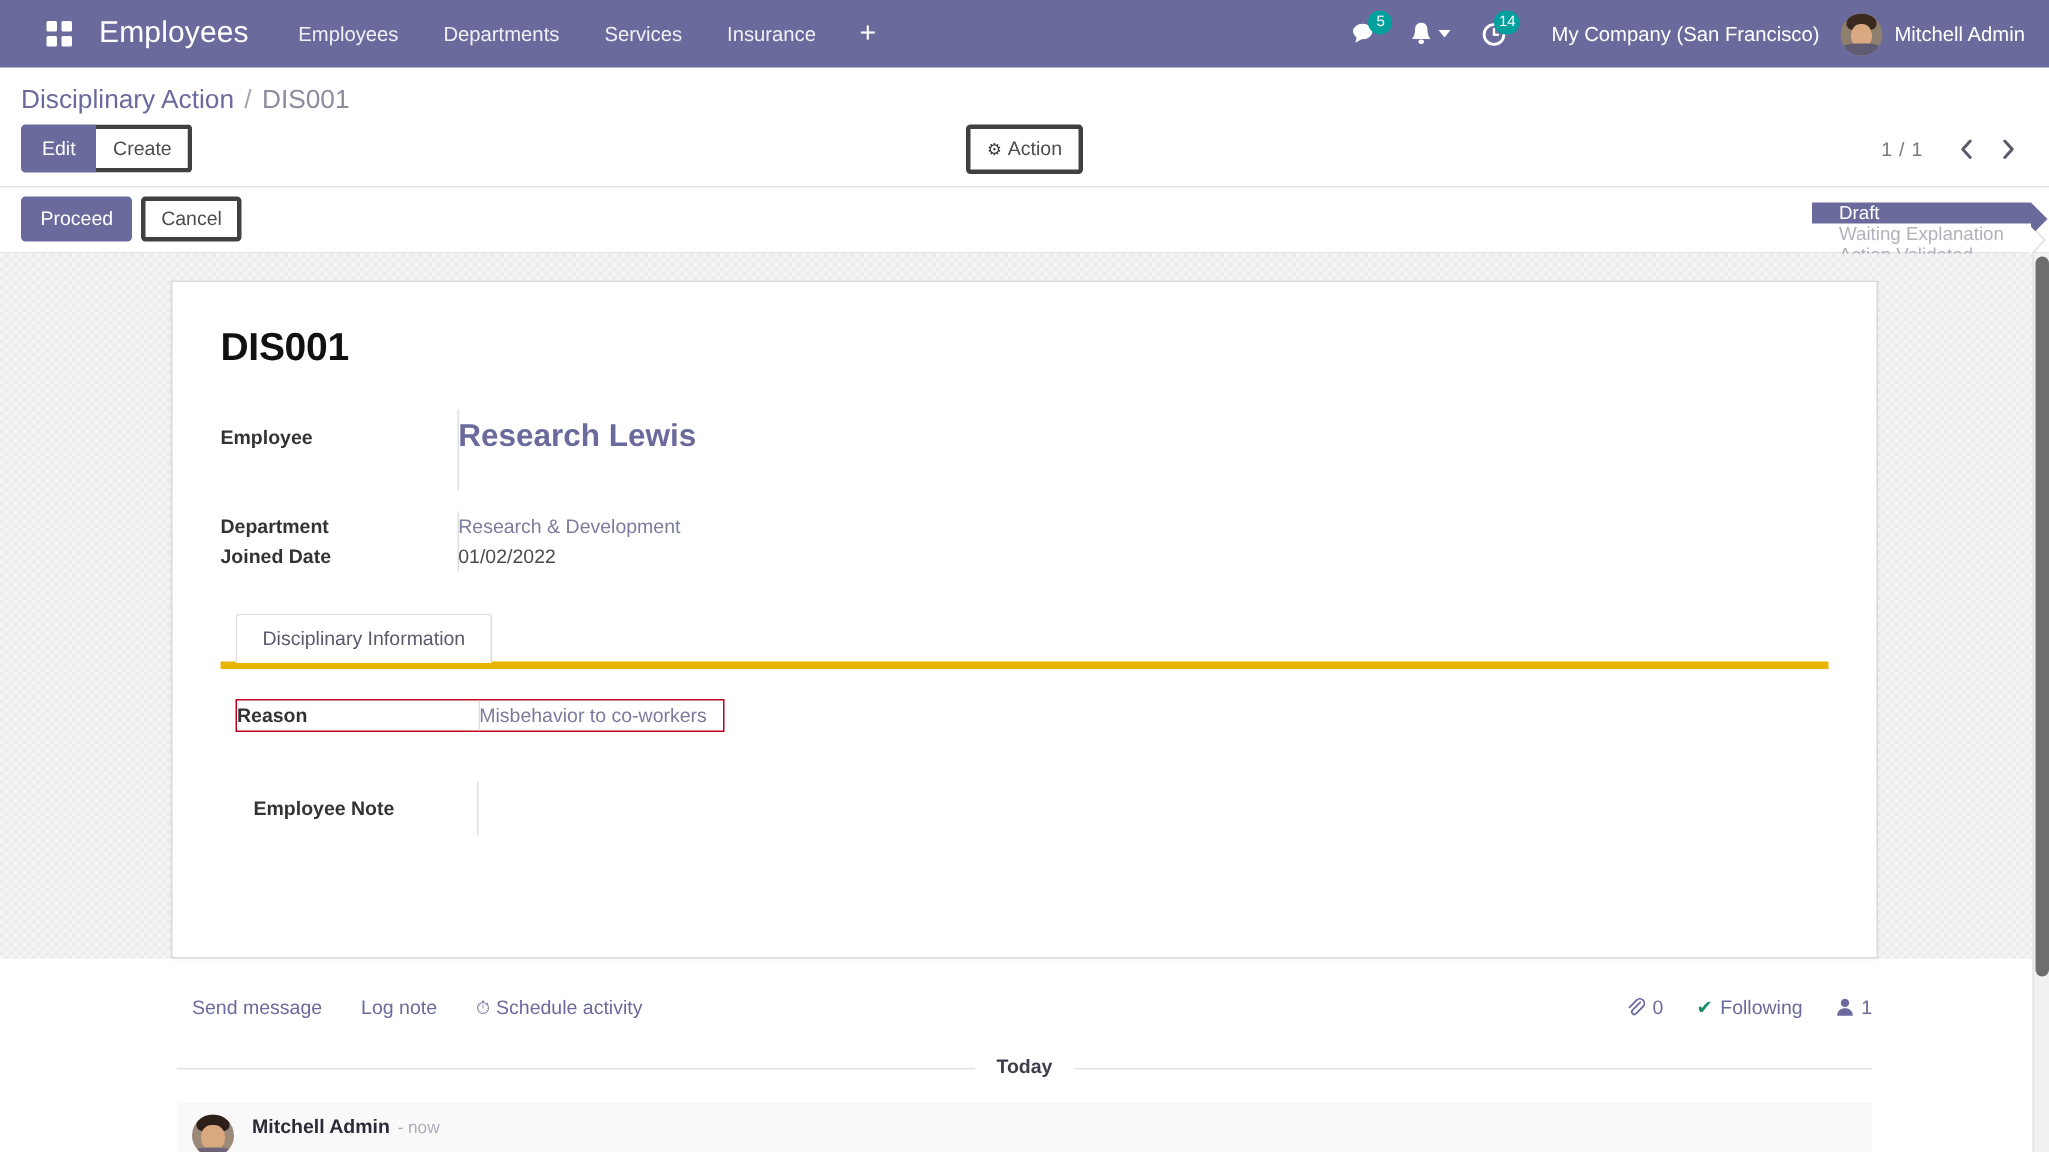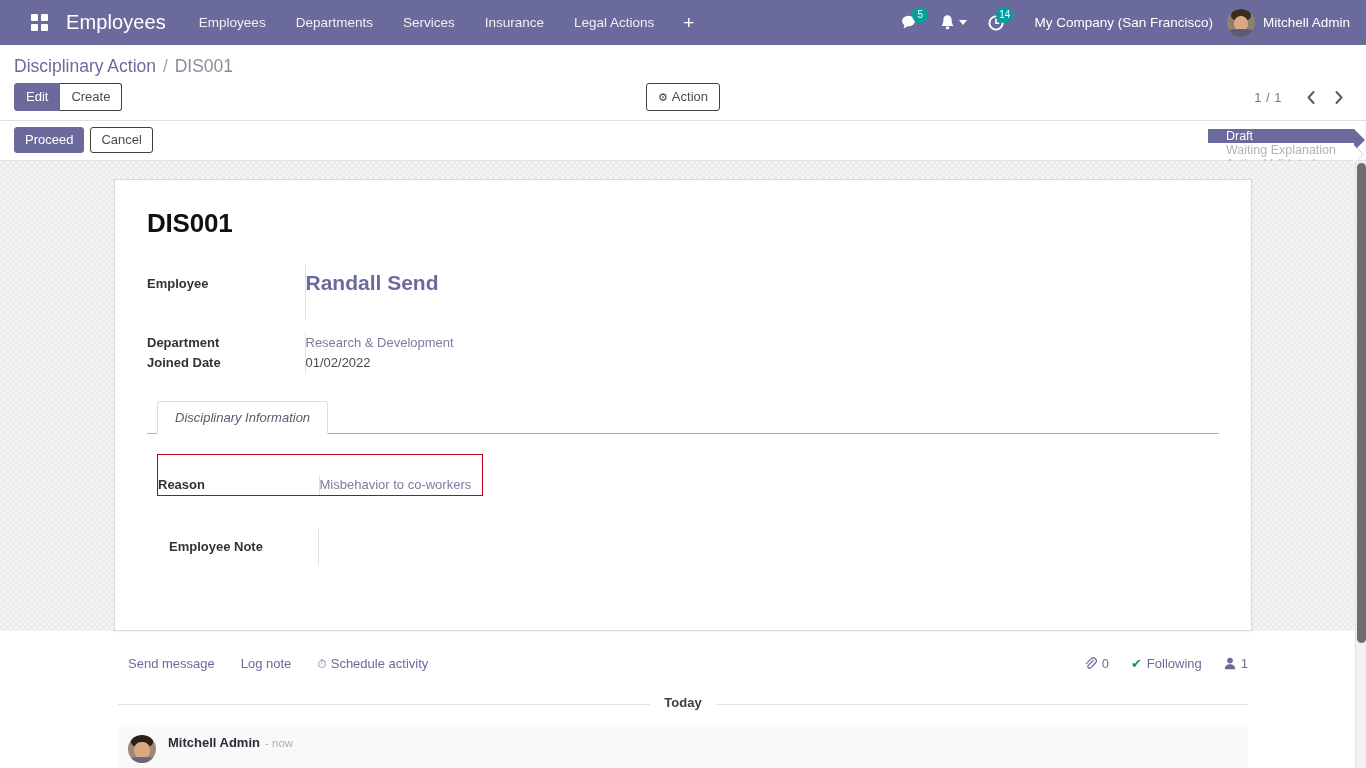--- a/index.html
+++ b/index.html
@@ -150,21 +150,21 @@
     display: flex;
     align-items: center;
     padding: 0 14px 9px 14px;
     position: relative;
     min-height: 37px;
   }
   .btn {
     font-size: 13px;
     padding: 4px 11px;
     border-radius: 3px;
-    border: 1px solid #404040;
+    border: 3px solid #404040;
     background: #ffffff;
     color: #4c4c4c;
     cursor: pointer;
     line-height: 18px;
     font-family: "Liberation Sans", sans-serif;
   }
   .btn-primary {
     background: #6b6a9c;
     border-color: #6b6a9c;
     color: #ffffff;
@@ -294,21 +294,21 @@
     min-height: 452px;
   }
   .record-title {
     font-size: 26px;
     font-weight: bold;
     color: #111111;
     margin: 4px 0 26px 0;
     letter-spacing: -.2px;
   }
 
-  table.form-table { border-collapse: collapse; margin-top: 20px; }
+  table.form-table { border-collapse: collapse; }
   table.form-table td { vertical-align: top; padding: 0; }
   .fld-label {
     width: 158px;
     font-weight: bold;
     color: #333333;
     font-size: 13px;
     padding: 6px 0;
     line-height: 20px;
   }
   .fld-value {
@@ -327,23 +327,22 @@
     line-height: 28px;
   }
   .fld-label.big { padding-top: 9px; }
   .fld-value.plain { color: #4c4c4c; }
   .row-gap td { height: 14px; }
 
   
   .notebook { margin-top: 28px; }
   .nb-tabs {
     display: flex;
-    border-bottom: 1px solid #eab308;
+    border-bottom: 5px solid #eab308;
     padding-left: 10px;
-    font-style: italic;
   }
   .nb-tab {
     font-size: 13px;
     color: #5a5a6b;
     padding: 8px 17px;
     border: 1px solid #dddde1;
     border-bottom: 1px solid #ffffff;
     background: #ffffff;
     margin-bottom: -1px;
     border-radius: 3px 3px 0 0;
@@ -464,21 +463,20 @@
         <i></i>
         <i></i>
     </span>
   </div>
   <div class="brand">Employees</div>
 
   <div class="menu-item">Employees</div>
   <div class="menu-item">Departments</div>
   <div class="menu-item">Services</div>
   <div class="menu-item">Insurance</div>
-  <div class="menu-item">Legal Actions</div>
   <div class="plus-item">+</div>
 
   <div class="nav-spacer"></div>
 
   <div class="sys-icons">
     <div class="sys-btn">
       <svg width="19" height="17" viewBox="0 0 19 17">
         <ellipse cx="7.5" cy="7" rx="6.5" ry="5.2" fill="#ffffff"></ellipse>
         <path d="M3.5 10.5 L2.6 14.5 L7 12 Z" fill="#ffffff"></path>
       </svg>
@@ -563,21 +561,21 @@
 
 <div class="content-wrap">
   <div class="sheet-bg">
     <div class="sheet">
       <div class="record-title">DIS001</div>
 
       <table class="form-table">
         <tbody>
             <tr>
           <td class="fld-label big">Employee</td>
-          <td class="fld-value big">Randall Send</td>
+          <td class="fld-value big">Research Lewis</td>
         </tr>
         <tr class="row-gap">
               <td colspan="2"></td>
             </tr>
         <tr>
           <td class="fld-label">Department</td>
           <td class="fld-value">Research &amp; Development</td>
         </tr>
         <tr>
           <td class="fld-label">Joined Date</td>

